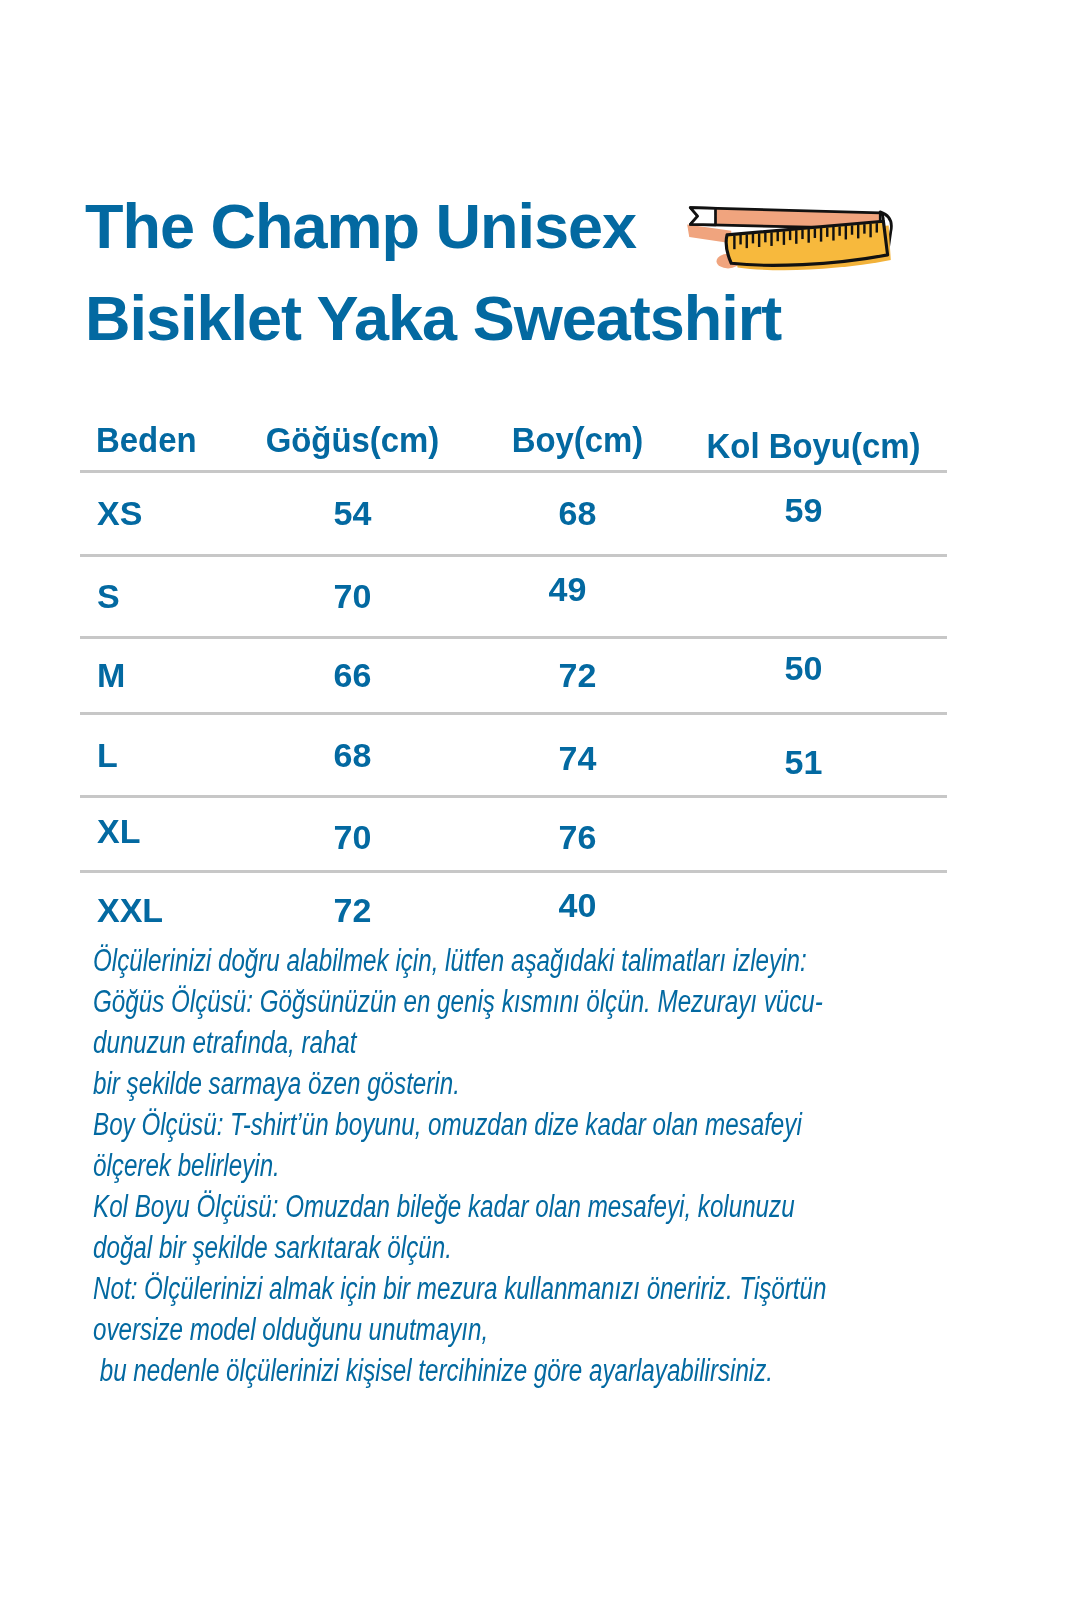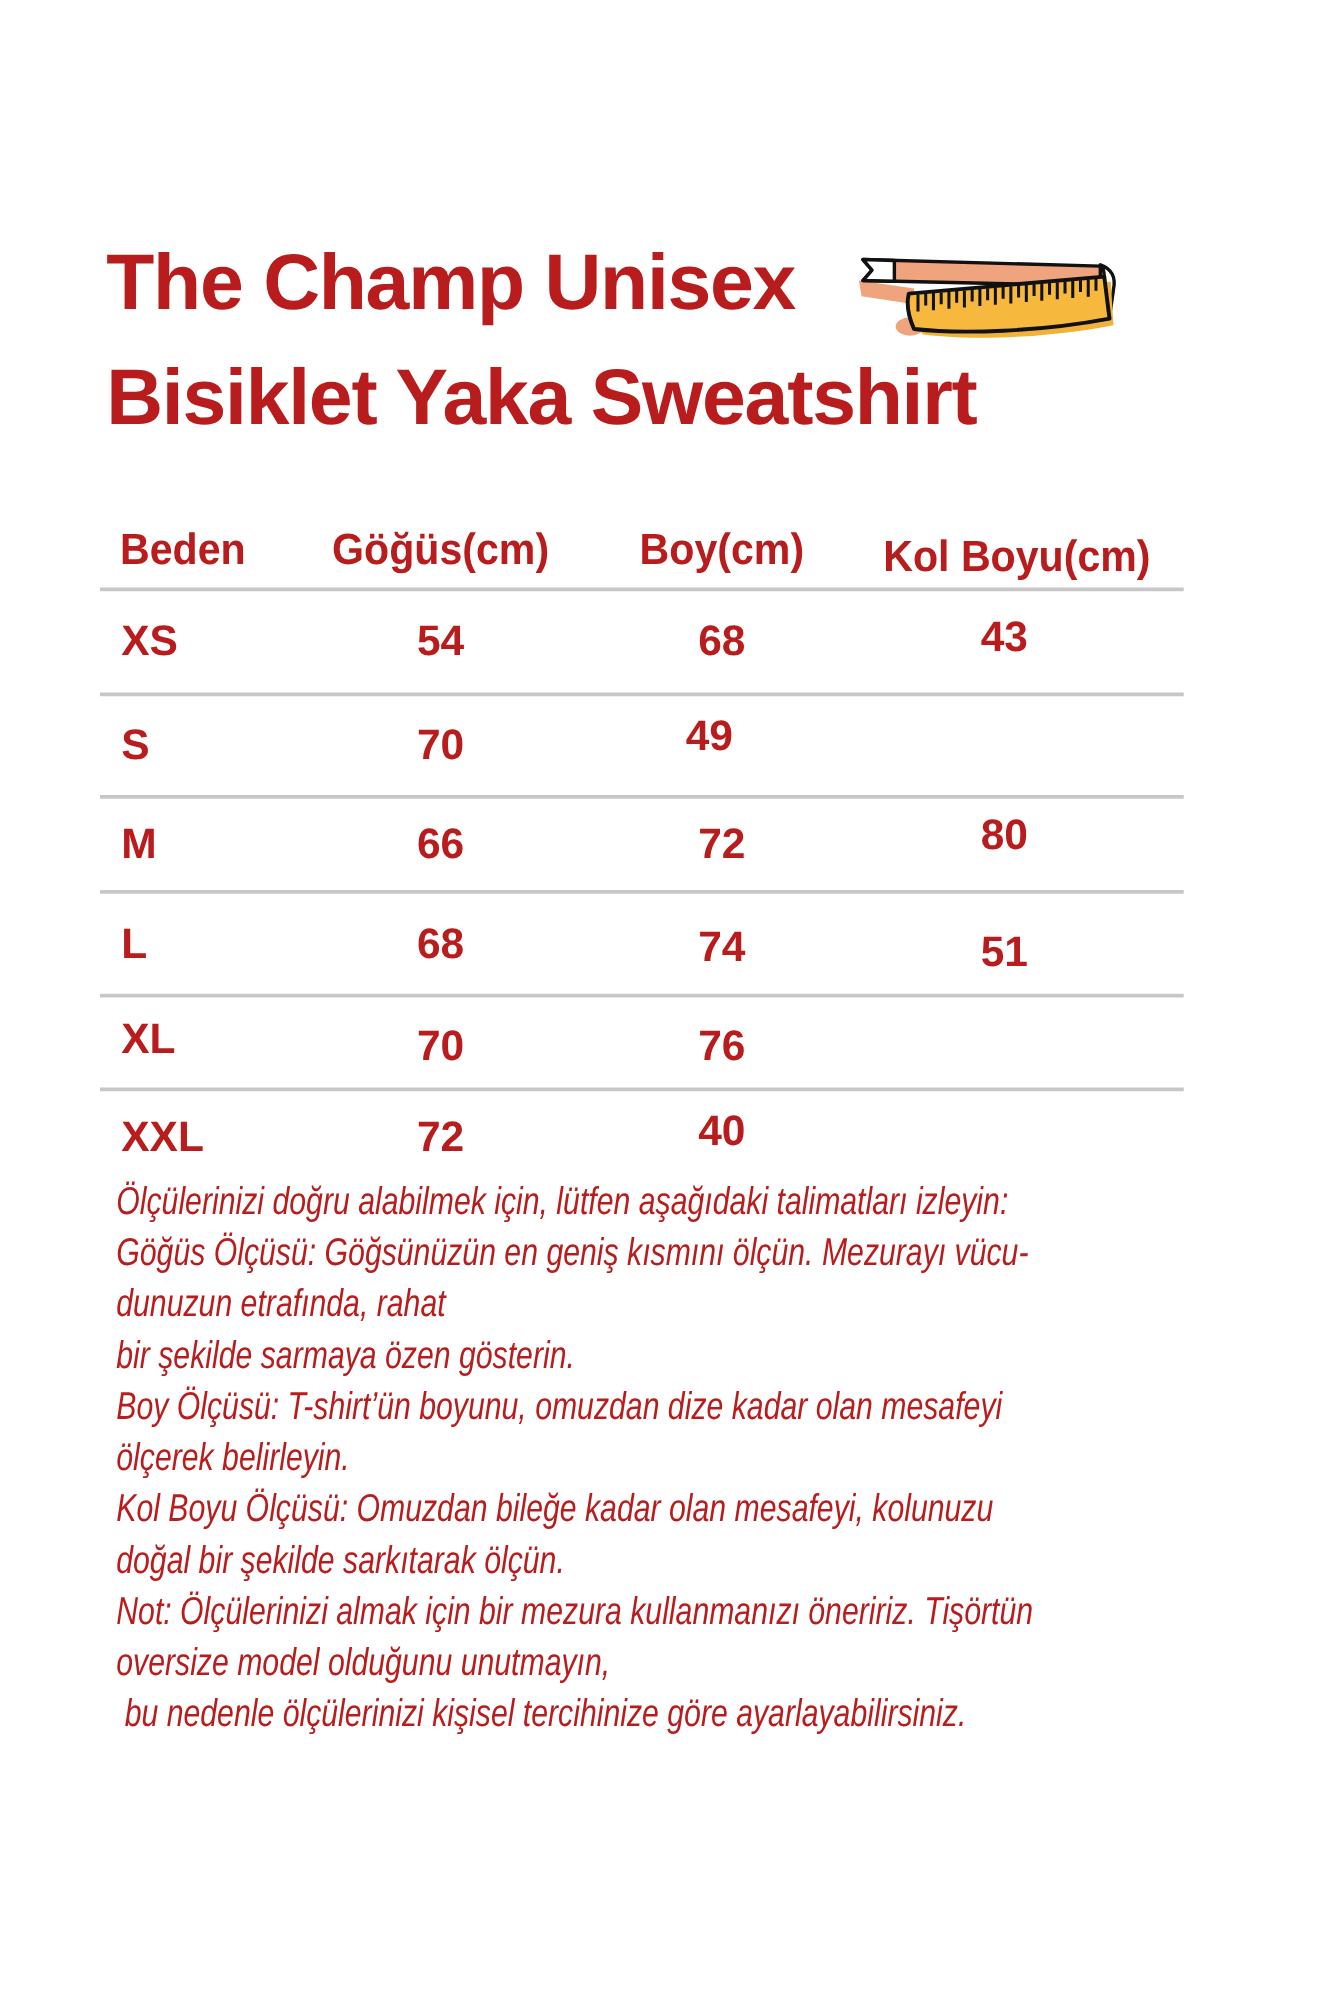--- a/index.html
+++ b/index.html
@@ -1,18 +1,18 @@
 <!DOCTYPE html>
 <html><head>
 <meta charset="utf-8">
 <style>
   html,body{margin:0;padding:0;background:#fff;}
   .page{
     position:relative;width:1067px;height:1600px;background:#ffffff;
-    font-family:"Liberation Sans", sans-serif;color:#b91c1c;overflow:hidden;
+    font-family:"Liberation Sans", sans-serif;color:#0369a1;overflow:hidden;
   }
 
   
   .title-block h1{
     position:absolute;left:85px;top:180px;margin:0;
     font-size:63px;line-height:92px;font-weight:bold;letter-spacing:-1px;
   }
   .title-line{display:block;white-space:nowrap;}
   .tape-icon{position:absolute;left:685px;top:194px;width:210px;height:85px;}
 
@@ -101,34 +101,34 @@
       <div class="cell th c1">Beden</div>
       <div class="cell th c2">Göğüs(cm)</div>
       <div class="cell th c3">Boy(cm)</div>
       <div class="cell th c4">Kol Boyu(cm)</div>
     </div>
 
     <div class="trow rh81">
       <div class="cell c1">XS</div>
       <div class="cell c2">54</div>
       <div class="cell c3">68</div>
-      <div class="cell c4 u3">43</div>
+      <div class="cell c4 u3">59</div>
     </div>
 
     <div class="trow rh79">
       <div class="cell c1">S</div>
       <div class="cell c3">70</div>
       <div class="cell c4 u7">49</div>
     </div>
 
     <div class="trow rh73">
       <div class="cell c1">M</div>
       <div class="cell c2">66</div>
       <div class="cell c3">72</div>
-      <div class="cell c4 u7">80</div>
+      <div class="cell c4 u7">50</div>
     </div>
 
     <div class="trow rh80">
       <div class="cell c1">L</div>
       <div class="cell c2">68</div>
       <div class="cell c3 d3">74</div>
       <div class="cell c4 d7">51</div>
     </div>
 
     <div class="trow rh72">

